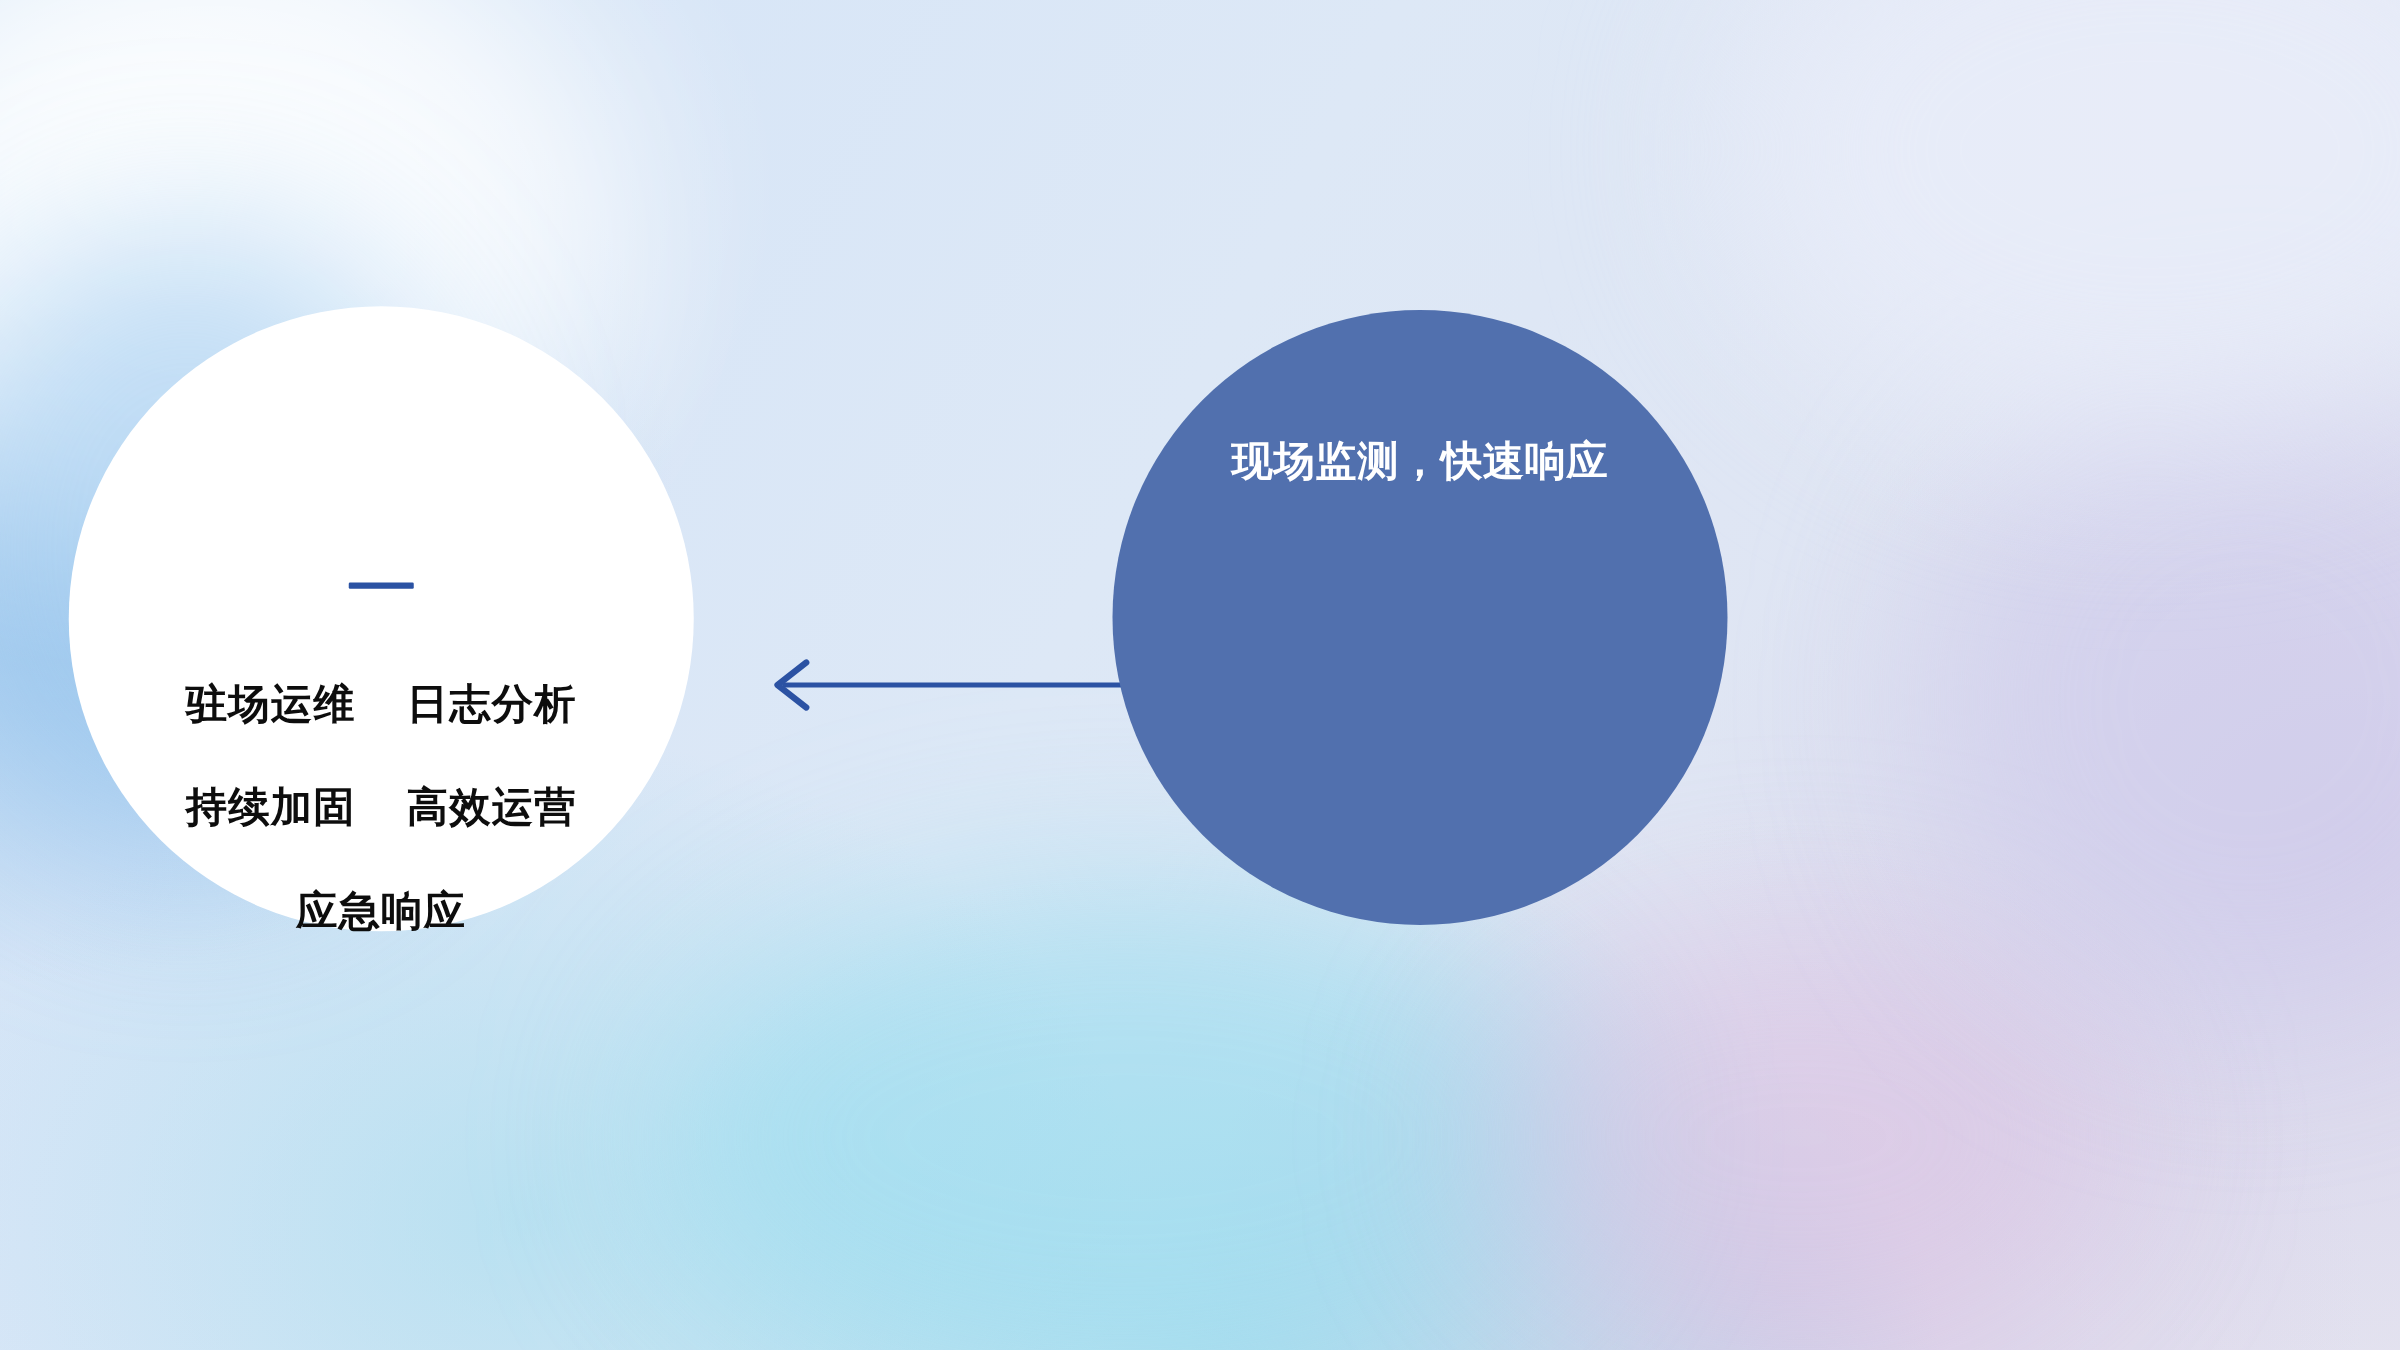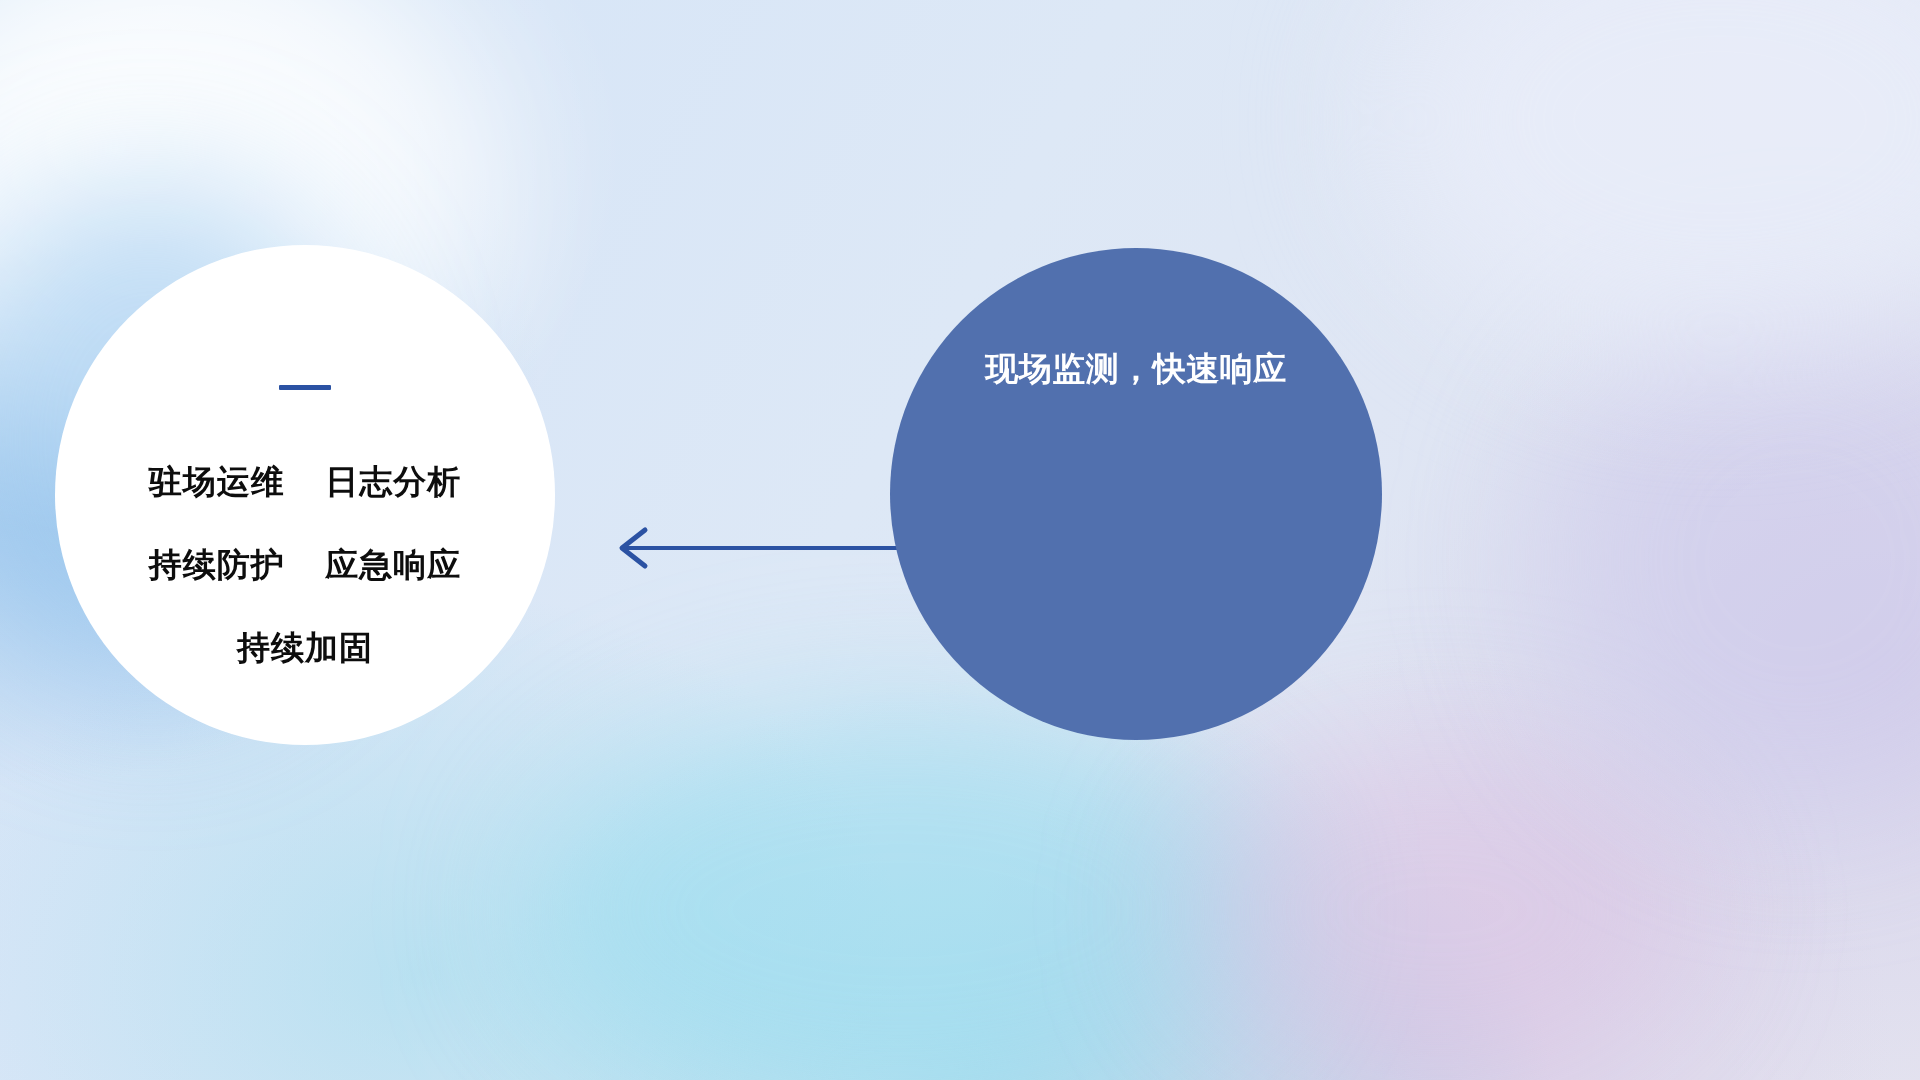--- a/index.html
+++ b/index.html
@@ -55,21 +55,21 @@
   }
 
   
   #circle-left {
     left: 55px;
     top: 245px;
     width: 500px;
     height: 500px;
     background: #ffffff;
     z-index: 3;
-    justify-content: flex-start;
+    justify-content: flex-end;
     padding-top: 140px;
   }
   #left-dash {
     width: 52px;
     height: 5px;
     background: #2b52a3;
     border-radius: 1px;
     margin-bottom: 62px;
   }
   .left-line {
@@ -165,22 +165,22 @@
   <div class="blob blob-tr"></div>
 
   <svg id="arrow-connector" viewBox="0 0 300 56" xmlns="http://www.w3.org/2000/svg">
     <line x1="300" y1="28" x2="26" y2="28" stroke="#2b52a3" stroke-width="4"></line>
     <polyline points="45,10 22,28 45,46" fill="none" stroke="#2b52a3" stroke-width="5" stroke-linecap="round" stroke-linejoin="round"></polyline>
   </svg>
 
   <div class="circle" id="circle-left">
     <div id="left-dash"></div>
     <div class="left-line">驻场运维    日志分析</div>
-    <div class="left-line">持续防护    应急响应</div>
-    <div class="left-line">持续加固</div>
+    <div class="left-line">持续加固    高效运营</div>
+    <div class="left-line">应急响应</div>
   </div>
 
   <div class="circle" id="circle-middle">
     <div id="middle-title">现场监测，快速响应</div>
   </div>
 
 
 </div>
 
 </body></html>

